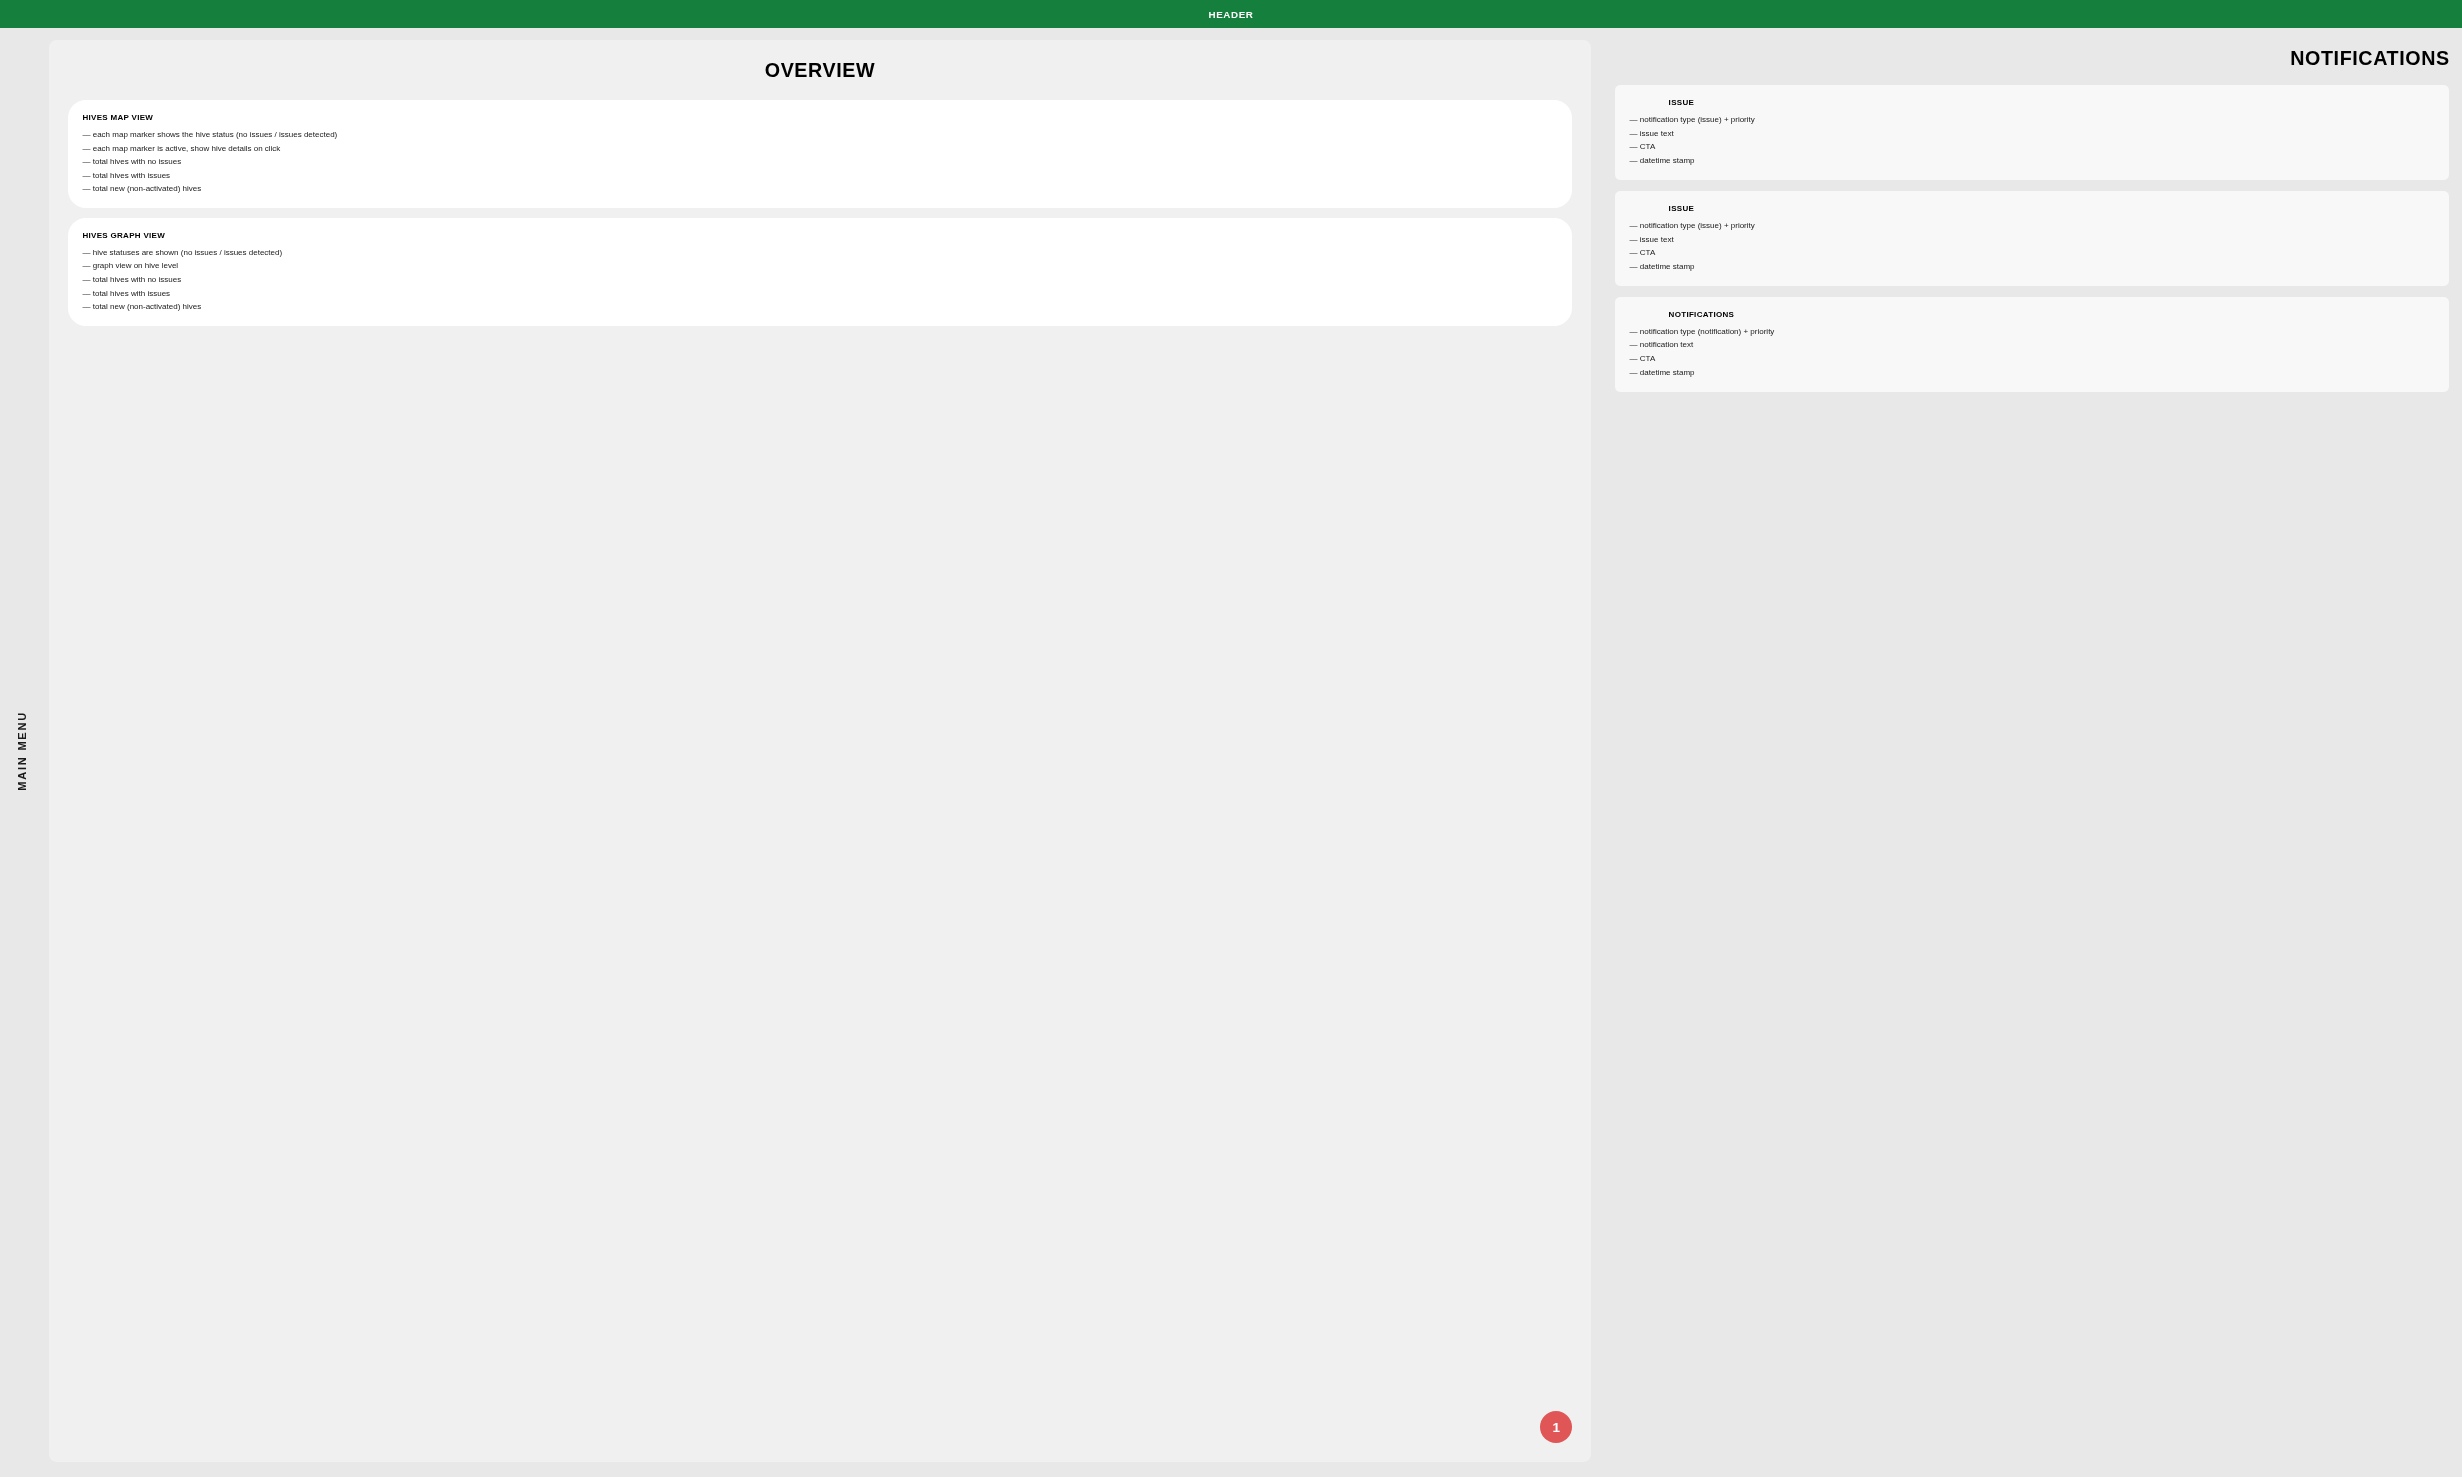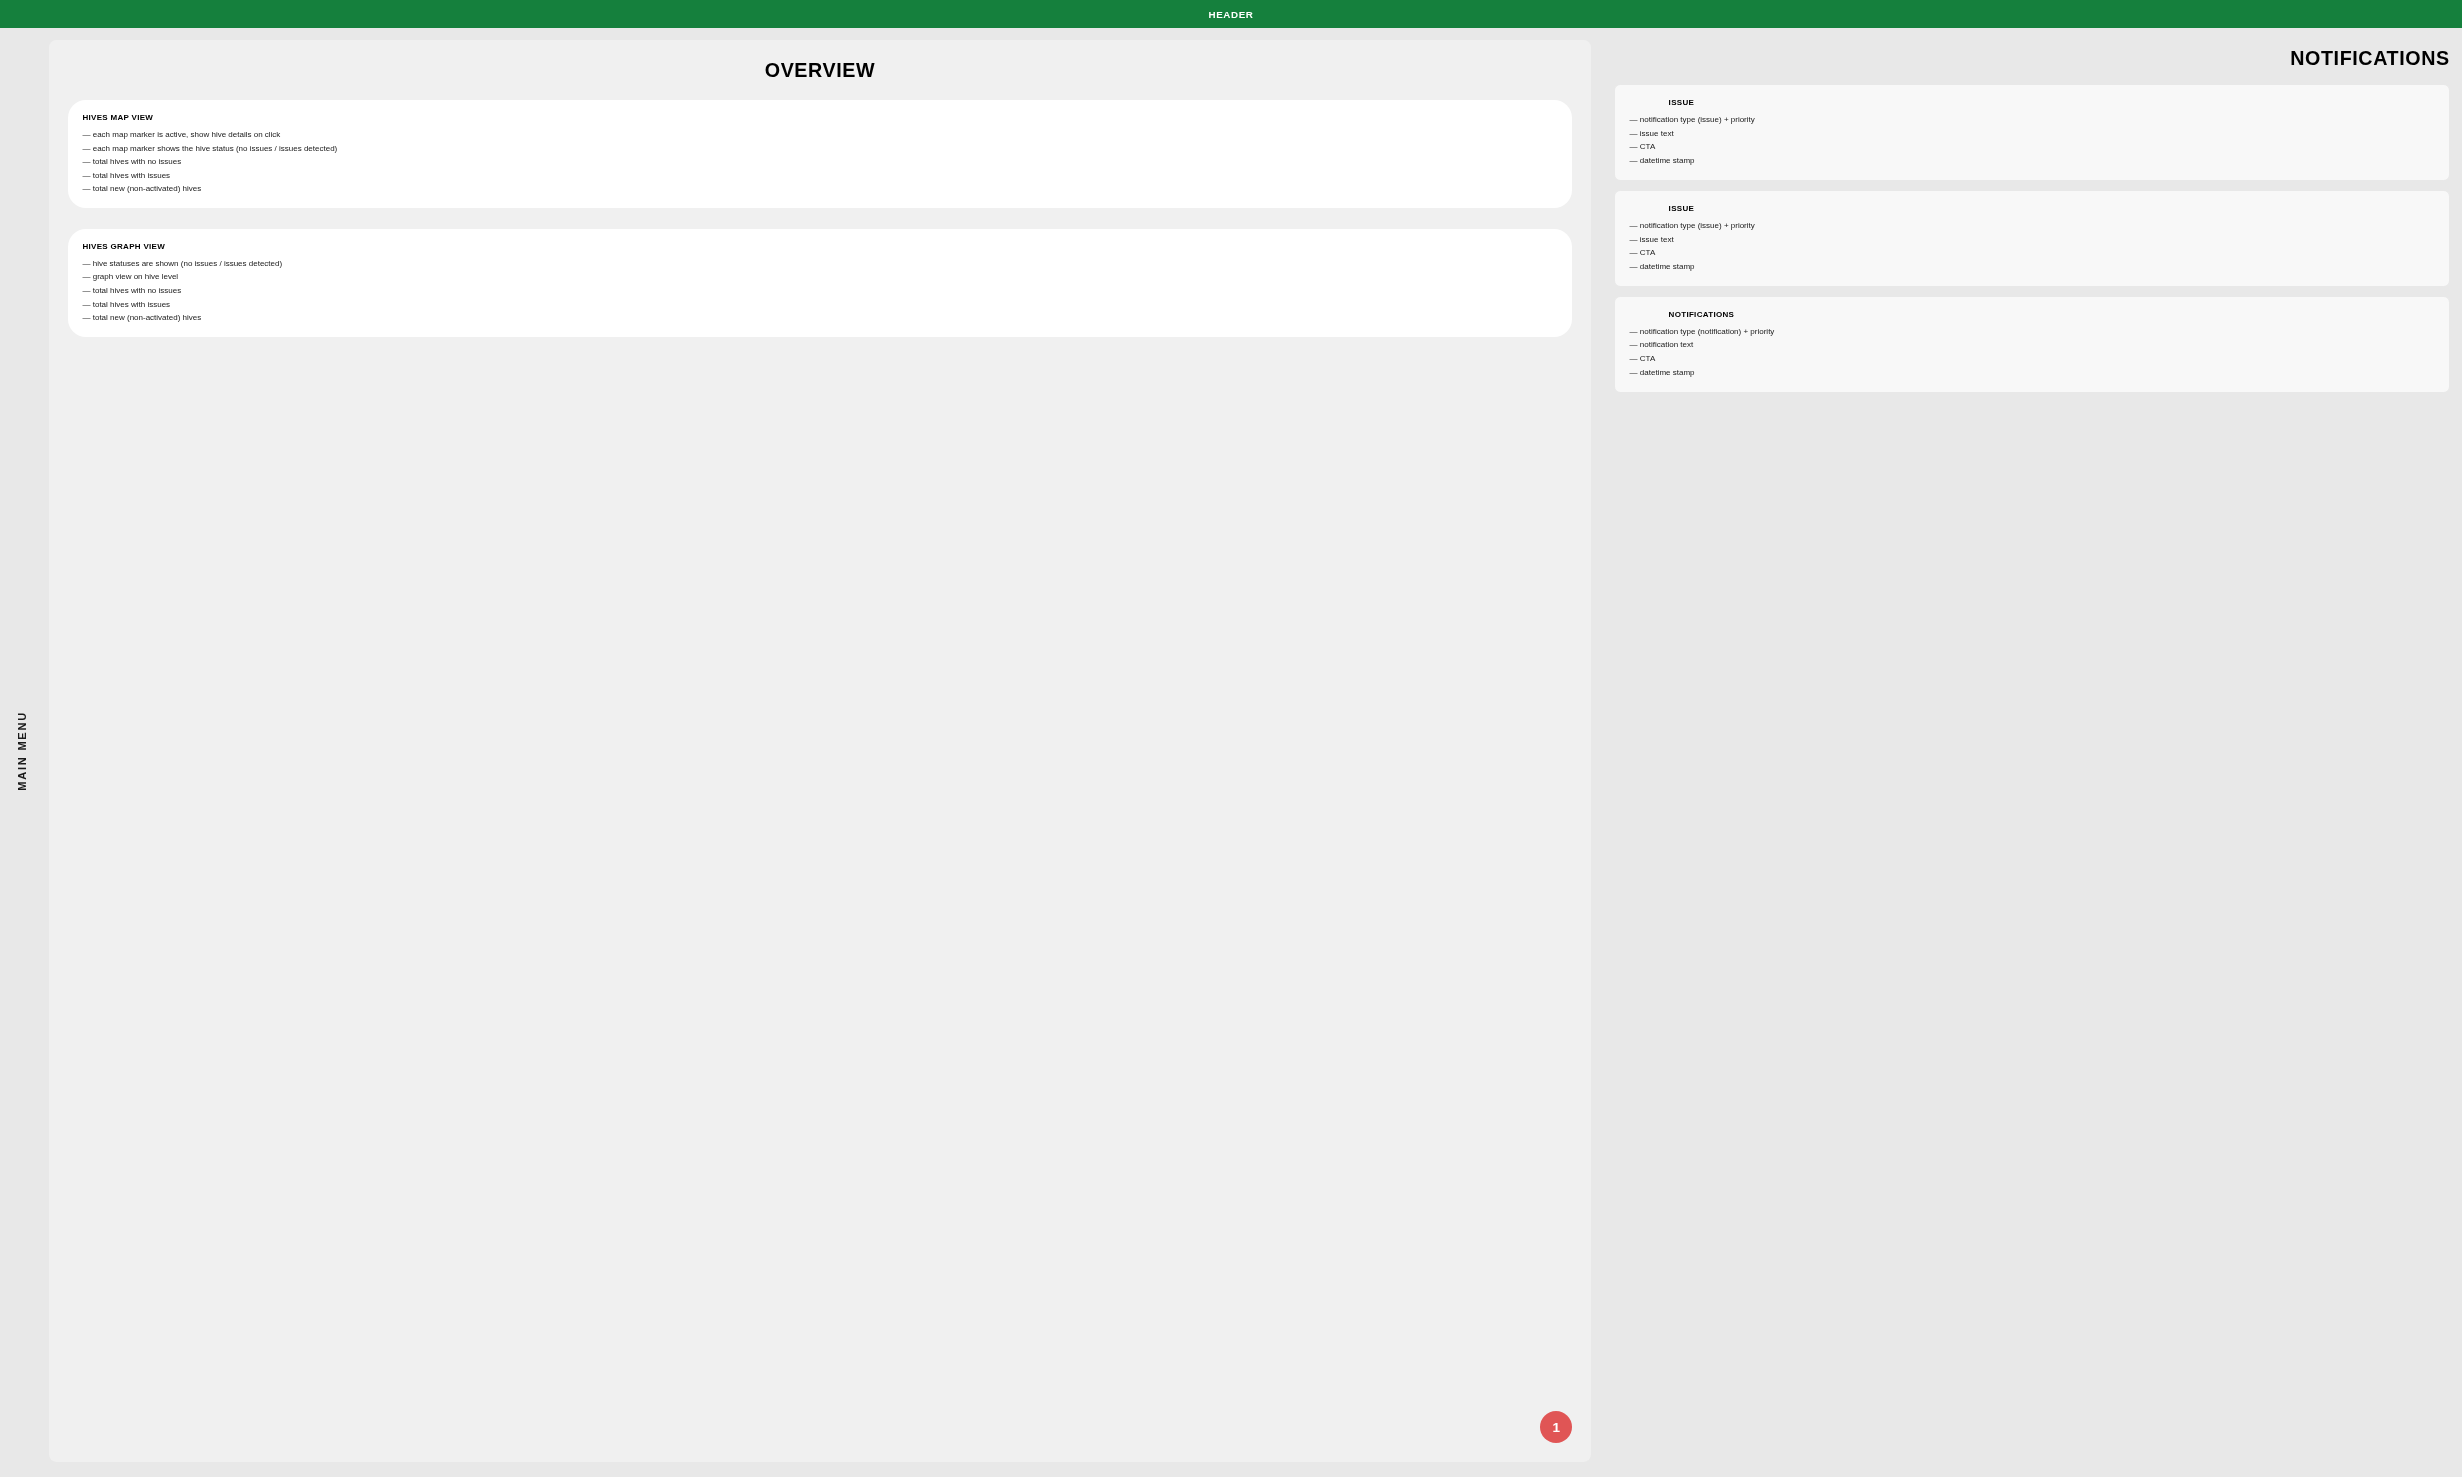--- a/index.html
+++ b/index.html
@@ -75,21 +75,21 @@
       font-size: 19.7px;
       font-weight: 900;
       margin-bottom: 18.5px;
       letter-spacing: 0.6px;
     }
 
     .overview-card {
       background-color: #ffffff;
       border-radius: 18px;
       padding: 12.3px 14.8px;
-      margin-bottom: 21px;
+      margin-bottom: 10px;
     }
 
     .card-section-title {
       font-size: 8px;
       font-weight: 900;
       letter-spacing: 0.3px;
       margin-bottom: 6.2px;
     }
 
     .card-item {
@@ -172,22 +172,22 @@
     <span class="sidebar-label">MAIN MENU</span>
   </aside>
 
   <div class="content-area">
 
     <div class="overview-panel">
       <h1 class="overview-title">OVERVIEW</h1>
 
       <div class="overview-card">
         <div class="card-section-title">HIVES MAP VIEW</div>
+        <div class="card-item">each map marker shows the hive status (no issues / issues detected)</div>
         <div class="card-item">each map marker is active, show hive details on click</div>
-        <div class="card-item">each map marker shows the hive status (no issues / issues detected)</div>
         <div class="card-item">total hives with no issues</div>
         <div class="card-item">total hives with issues</div>
         <div class="card-item">total new (non-activated) hives</div>
       </div>
 
       <div class="overview-card">
         <div class="card-section-title">HIVES GRAPH VIEW</div>
         <div class="card-item">hive statuses are shown (no issues / issues detected)</div>
         <div class="card-item">graph view on hive level</div>
         <div class="card-item">total hives with no issues</div>

